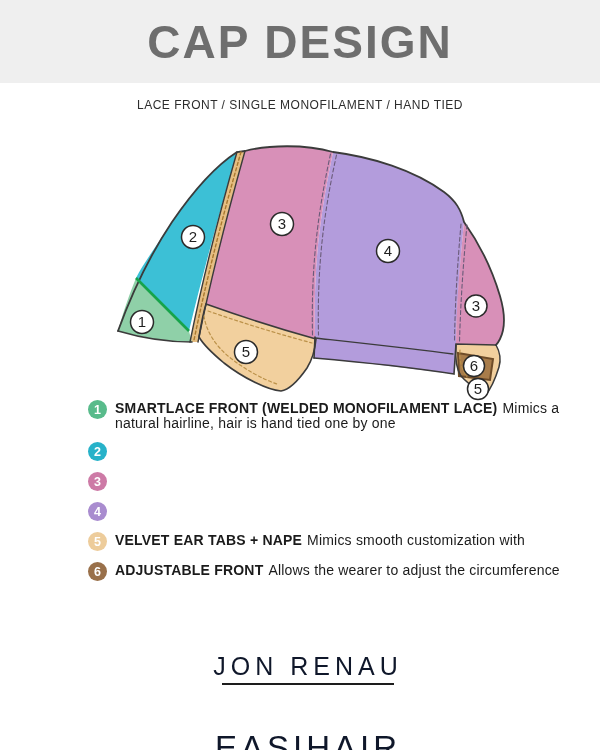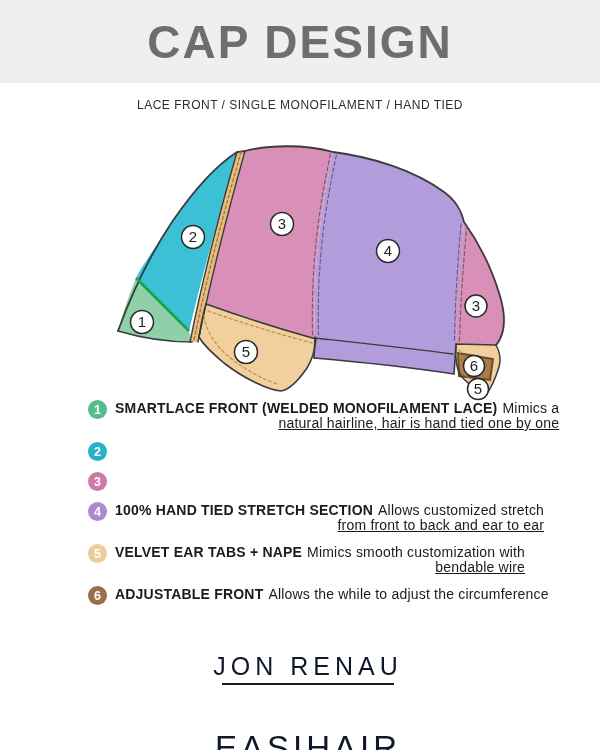--- a/index.html
+++ b/index.html
@@ -9,24 +9,24 @@
           display:flex;align-items:center;justify-content:center;}
   .title{font-size:46px;font-weight:bold;color:#6e6e6e;letter-spacing:2px;}
   .subtitle{position:absolute;top:98px;left:0;width:600px;text-align:center;
             font-size:12px;color:#2d2d2d;letter-spacing:.5px;}
   .diagram-svg{position:absolute;top:0;left:0;}
   .legend{position:absolute;left:88px;top:401px;width:478px;}
   .legend-item{display:flex;margin-bottom:12px;}
   .legend-badge{width:19px;height:19px;border-radius:50%;flex:none;margin-top:-1px;
                 color:#ffffff;font-size:12.5px;font-weight:bold;
                 display:flex;align-items:center;justify-content:center;}
-  .legend-text{margin-left:8px;font-size:14px;line-height:15px;color:#1b1b1b;letter-spacing:.2px;text-align:right;}
+  .legend-text{margin-left:8px;font-size:14px;line-height:15px;color:#1b1b1b;letter-spacing:.2px;}
   .legend-title{font-weight:bold;}
   .legend-desc1{margin-left:5px;}
-  .legend-desc2{display:block;text-decoration:underline;}
+  .legend-desc2{display:block;}
   .footer{position:absolute;top:652px;left:8px;width:600px;text-align:center;color:#0f172a;}
   .footer-brand{font-size:25px;letter-spacing:5px;}
   .footer-line{width:172px;border:none;border-top:2px solid #1d1d1d;margin:2px auto 3px auto;}
   .footer-sub{font-size:33px;letter-spacing:4px;margin-top:44px;}
 </style>
 </head>
 <body>
 
 <div class="page">
 
@@ -115,34 +115,31 @@
       </div>
     </div>
     <div class="legend-item">
       <div class="legend-badge" style="background: rgb(39, 178, 201);">2</div>
     </div>
     <div class="legend-item">
       <div class="legend-badge" style="background: rgb(205, 122, 166);">3</div>
     </div>
     <div class="legend-item">
       <div class="legend-badge" style="background: rgb(169, 140, 207);">4</div>
-      <div class="legend-text">
-        <span class="legend-title">100% HAND TIED STRETCH SECTION</span><span class="legend-desc1">Allows customized stretch</span><span class="legend-desc2">from front to back and ear to ear</span>
-      </div>
     </div>
     <div class="legend-item">
       <div class="legend-badge" style="background: rgb(237, 204, 155);">5</div>
       <div class="legend-text">
-        <span class="legend-title">VELVET EAR TABS + NAPE</span><span class="legend-desc1">Mimics smooth customization with</span><span class="legend-desc2">bendable wire</span>
+        <span class="legend-title">VELVET EAR TABS + NAPE</span><span class="legend-desc1">Mimics smooth customization with</span>
       </div>
     </div>
     <div class="legend-item">
       <div class="legend-badge" style="background: rgb(153, 112, 74);">6</div>
       <div class="legend-text">
-        <span class="legend-title">ADJUSTABLE FRONT</span><span class="legend-desc1">Allows the while to adjust the circumference</span><span class="legend-desc2"></span>
+        <span class="legend-title">ADJUSTABLE FRONT</span><span class="legend-desc1">Allows the wearer to adjust the circumference</span><span class="legend-desc2"></span>
       </div>
     </div>
   </div>
 
   <div class="footer">
     <div class="footer-brand">JON RENAU</div>
     <hr class="footer-line">
     <div class="footer-sub">EASIHAIR</div>
   </div>
 

